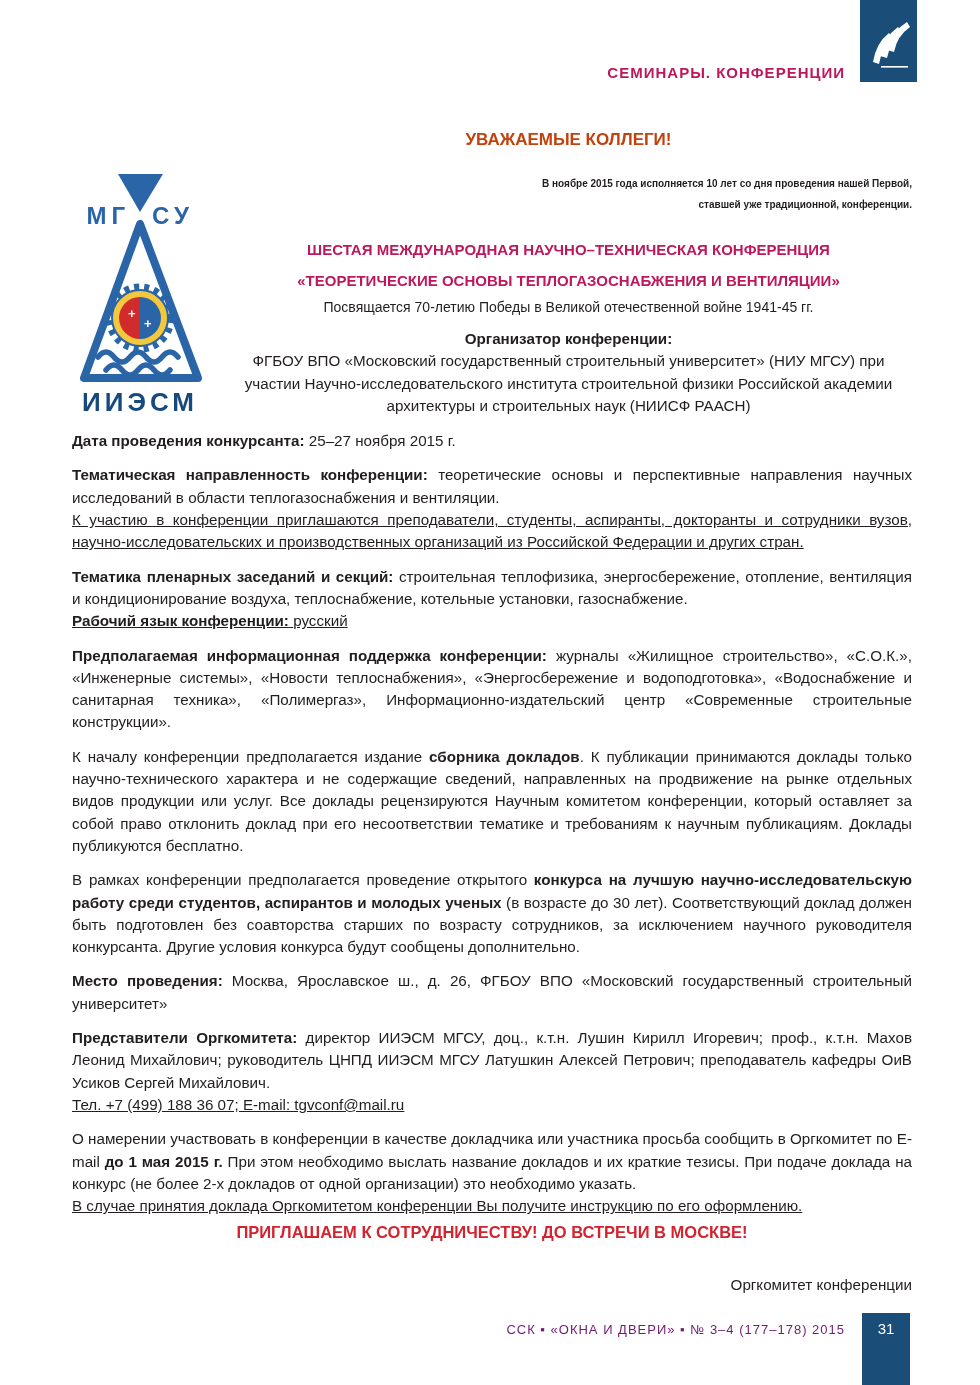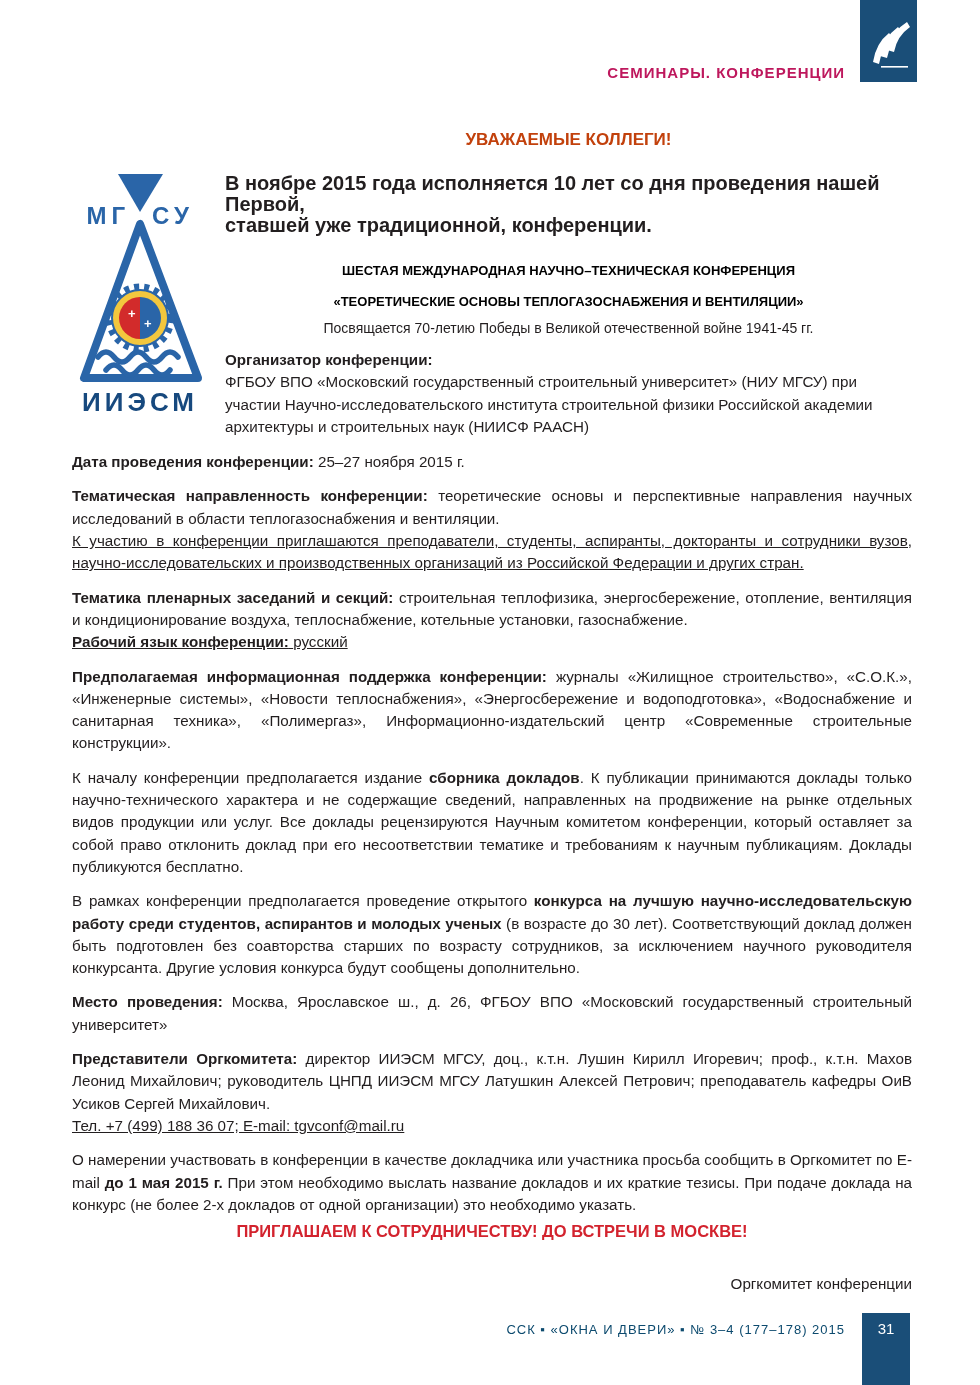--- a/index.html
+++ b/index.html
@@ -22,52 +22,52 @@
   .mgsu-logo{position:absolute;left:74px;top:166px;width:152px;height:250px;}
   .mgsu-logo text{font-family:"Liberation Sans", sans-serif;font-weight:bold;}
   
   .content{position:absolute;left:72px;top:0;width:840px;}
   .head-col{margin-left:153px;padding-top:130px;}
   .greeting{
     text-align:center;color:#c2410c;font-weight:bold;
     font-size:17px;line-height:20px;
   }
   .intro-text{
-    margin-top:23px;text-align:left;font-weight:bold;
-    font-size:20px;line-height:21px;
+    margin-top:23px;text-align:right;font-weight:bold;
+    font-size:10px;line-height:21px;
   }
   .conf-title{
-    text-align:center;color:#000000;font-weight:bold;
-    font-size:13px;line-height:21px;
+    text-align:center;color:#be185d;font-weight:bold;
+    font-size:15px;line-height:21px;
   }
   .conf-title.l1{margin-top:24px;}
   .conf-title.l2{margin-top:10px;}
   .dedication{
     margin-top:6px;text-align:center;font-weight:normal;
     font-size:14px;line-height:21px;
   }
   .organizer{
-    margin-top:10px;font-size:15.2px;line-height:22.3px;text-align:left;
+    margin-top:10px;font-size:15.2px;line-height:22.3px;text-align:center;
   }
   .organizer .lbl{font-weight:bold;}
   
   .main{margin-top:13px;font-size:15.2px;line-height:22.3px;}
   .main p{margin:12px 0 0 0;text-align:justify;}
   .main p.first{margin-top:0;}
   .main p.cont{margin-top:0;text-decoration:underline;}
   .main strong{font-weight:bold;}
   .invite{
     margin-top:4px;text-align:center;color:#d3232e;
     font-weight:bold;font-size:16.5px;line-height:22px;
   }
   .signature{margin-top:31px;text-align:right;font-size:15.2px;}
   
   .footer-line{
     position:absolute;top:1322px;right:135px;
-    color:#0c4a6e;font-size:13px;letter-spacing:1px;white-space:nowrap;
+    color:#701a75;font-size:13px;letter-spacing:1px;white-space:nowrap;
   }
   .page-badge{
     position:absolute;left:862px;top:1313px;width:48px;height:72px;
     background:#1a4e78;color:#ffffff;font-weight:normal;font-size:15px;
     text-align:center;padding-top:7px;box-sizing:border-box;
   }
 </style>
 </head>
 <body>
 
@@ -127,40 +127,41 @@
       <div class="conf-title l2">«ТЕОРЕТИЧЕСКИЕ ОСНОВЫ ТЕПЛОГАЗОСНАБЖЕНИЯ И ВЕНТИЛЯЦИИ»</div>
       <div class="dedication">Посвящается 70-летию Победы в Великой отечественной войне 1941-45 гг.</div>
       <div class="organizer">
         <div class="lbl">Организатор конференции:</div>
         <div>ФГБОУ ВПО «Московский государственный строительный университет» (НИУ МГСУ) при участии Научно-исследовательского института строительной физики Российской академии архитектуры и строительных наук (НИИСФ РААСН)</div>
       </div>
     </div>
 
     <div class="main">
 
-      <p class="first"><strong>Дата проведения конференции:</strong> <span>25–27 ноября 2015 г.</span></p>
+      <p class="first"><strong>Дата проведения конкурсанта:</strong> <span>25–27 ноября 2015 г.</span></p>
 
       <p><strong>Тематическая направленность конференции:</strong> <span>теоретические основы и перспективные направления научных исследований в области теплогазоснабжения и вентиляции.</span></p>
       <p class="cont">К участию в конференции приглашаются преподаватели, студенты, аспиранты, докторанты и сотрудники вузов, научно-исследовательских и производственных организаций из Российской Федерации и других стран.</p>
 
       <p><strong>Тематика пленарных заседаний и секций:</strong> <span>строительная теплофизика, энергосбережение, отопление, вентиляция и кондиционирование воздуха, теплоснабжение, котельные установки, газоснабжение.</span></p>
       <p class="cont"><strong>Рабочий язык конференции:</strong> <span>русский</span></p>
 
       <p><strong>Предполагаемая информационная поддержка конференции:</strong> <span>журналы «Жилищное строительство», «С.О.К.», «Инженерные системы», «Новости теплоснабжения», «Энергосбережение и водоподготовка», «Водоснабжение и санитарная техника», «Полимергаз», Информационно-издательский центр «Современные строительные конструкции».</span></p>
 
       <p><span>К началу конференции предполагается издание </span><strong>сборника докладов</strong><span>. К публикации принимаются доклады только научно-технического характера и не содержащие сведений, направленных на продвижение на рынке отдельных видов продукции или услуг. Все доклады рецензируются Научным комитетом конференции, который оставляет за собой право отклонить доклад при его несоответствии тематике и требованиям к научным публикациям. Доклады публикуются бесплатно.</span></p>
 
       <p><span>В рамках конференции предполагается проведение открытого </span><strong>конкурса на лучшую научно-исследовательскую работу среди студентов, аспирантов и молодых ученых</strong><span> (в возрасте до 30 лет). Соответствующий доклад должен быть подготовлен без соавторства старших по возрасту сотрудников, за исключением научного руководителя конкурсанта. Другие условия конкурса будут сообщены дополнительно.</span></p>
 
       <p><strong>Место проведения:</strong> <span>Москва, Ярославское ш., д. 26, ФГБОУ ВПО «Московский государственный строительный университет»</span></p>
 
       <p><strong>Представители Оргкомитета:</strong> <span>директор ИИЭСМ МГСУ, доц., к.т.н. Лушин Кирилл Игоревич; проф., к.т.н. Махов Леонид Михайлович; руководитель ЦНПД ИИЭСМ МГСУ Латушкин Алексей Петрович; преподаватель кафедры ОиВ Усиков Сергей Михайлович.</span></p>
       <p class="cont">Тел. +7 (499) 188 36 07; E-mail: tgvconf@mail.ru</p>
 
       <p><span>О намерении участвовать в конференции в качестве докладчика или участника просьба сообщить в Оргкомитет по E-mail </span><strong>до 1 мая 2015 г.</strong><span> При этом необходимо выслать название докладов и их краткие тезисы. При подаче доклада на конкурс (не более 2-х докладов от одной организации) это необходимо указать.</span></p>
+      <p class="cont">В случае принятия доклада Оргкомитетом конференции Вы получите инструкцию по его оформлению.</p>
 
       <div class="invite">ПРИГЛАШАЕМ К СОТРУДНИЧЕСТВУ! ДО ВСТРЕЧИ В МОСКВЕ!</div>
       <div class="signature">Оргкомитет конференции</div>
     </div>
   </div>
 
   <div class="footer-line">ССК ▪ «ОКНА И ДВЕРИ» ▪ № 3–4 (177–178) 2015</div>
   <div class="page-badge">31</div>
 
 </div>

